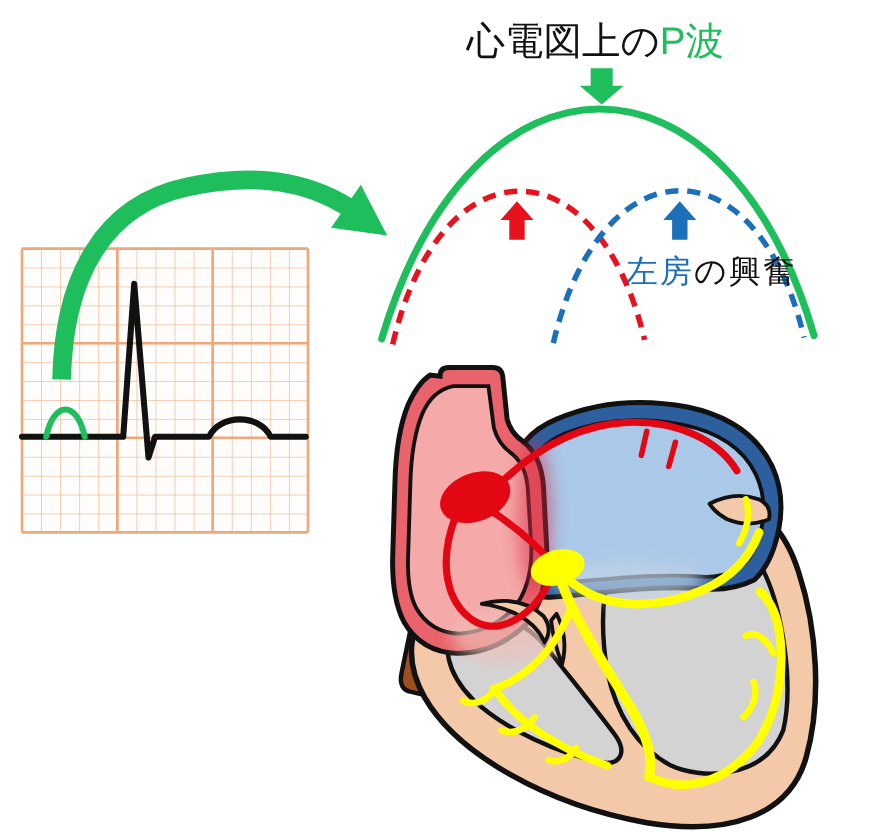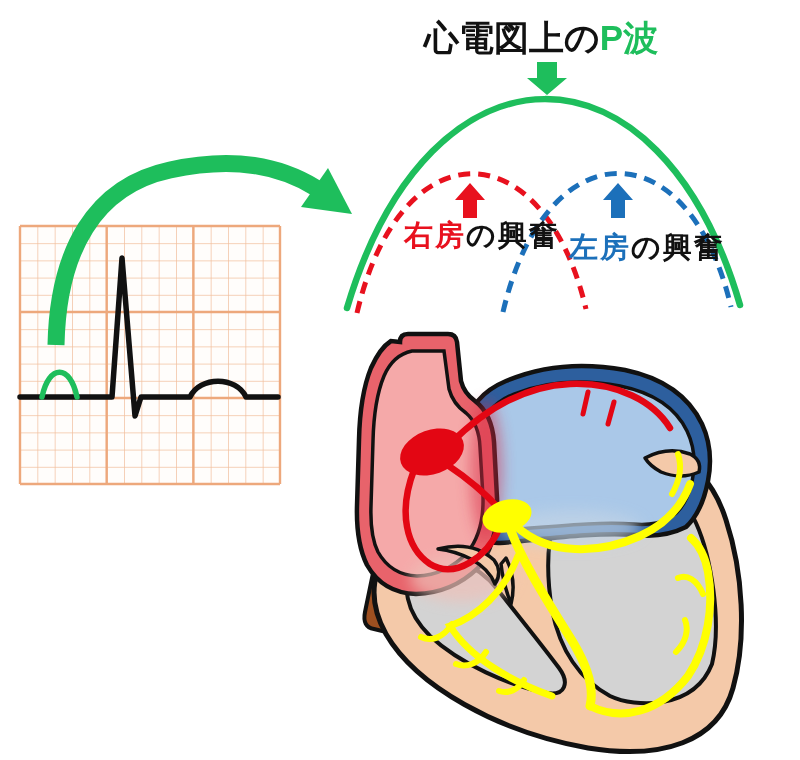--- a/index.html
+++ b/index.html
@@ -2,37 +2,36 @@
 <html><head>
 <meta charset="utf-8">
 <style>
   html,body{margin:0;padding:0;}
   body{
     width:800px;height:760px;position:relative;background:#ffffff;
     font-family:"Liberation Sans","DejaVu Sans",sans-serif;overflow:hidden;
   }
   #stage{position:absolute;left:0;top:0;width:800px;height:760px;}
   svg{position:absolute;left:0;top:0;z-index:1;}
-  .txt{position:absolute;z-index:2;font-weight:bold;white-space:nowrap;}
+  .txt{position:absolute;z-index:2;font-weight:normal;white-space:nowrap;}
   #title{left:424px;top:19px;font-size:35px;line-height:37px;color:#111;letter-spacing:0px;}
   #title .hl{color:#1ebe5c;}
   .wave-label{font-size:29px;line-height:31px;color:#111;letter-spacing:2px;}
   #label-ra{left:404px;top:220px;}
   #label-la{left:569px;top:232px;}
   #label-ra .term{color:#e8111e;}
   #label-la .term{color:#1c70ba;}
 </style>
 </head>
 <body>
 
 <div id="stage">
 
   <div id="title" class="txt"><span>心電図上の</span><span class="hl">P波</span></div>
 
-  <div id="label-ra" class="txt wave-label"><span class="term">右房</span><span>の興奮</span></div>
 
   <div id="label-la" class="txt wave-label"><span class="term">左房</span><span>の興奮</span></div>
 
   <svg width="800" height="760" viewBox="0 0 800 760">
     <defs>
       <pattern id="gridSmall" x="20" y="226" width="17.333" height="17.2" patternUnits="userSpaceOnUse">
         <path d="M17.333,0 L0,0 L0,17.2" fill="none" stroke="#f2bf9d" stroke-width="1.4"></path>
       </pattern>
       <filter id="soft" x="-60%" y="-60%" width="220%" height="220%">
         <feGaussianBlur stdDeviation="7"></feGaussianBlur>

